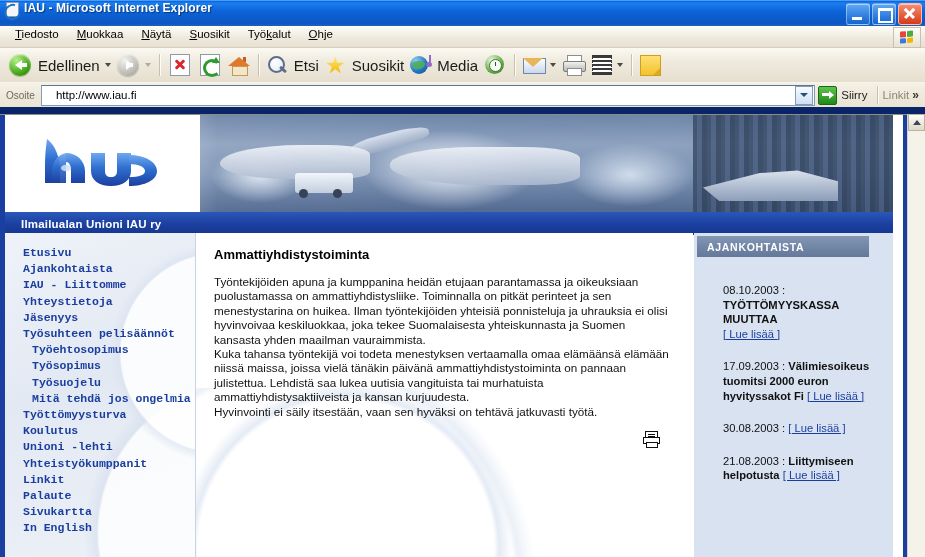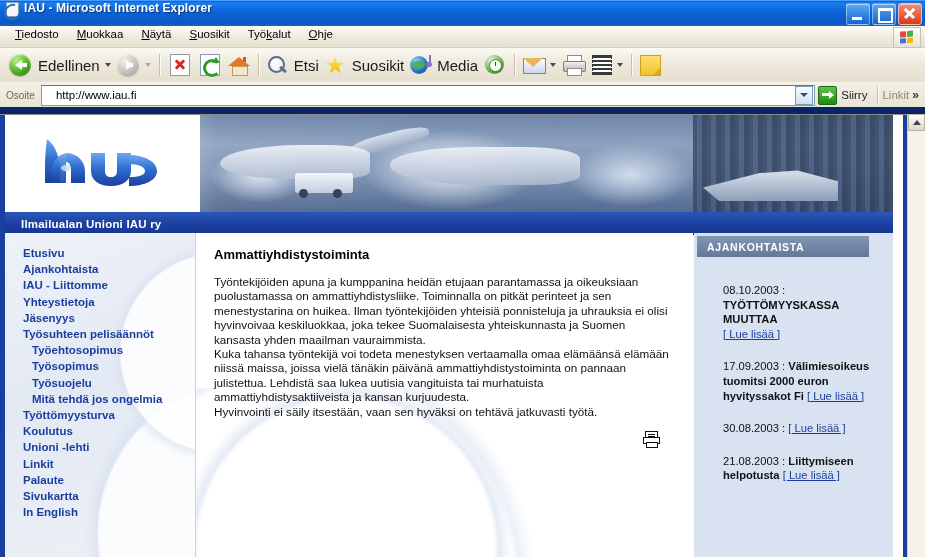--- a/index.html
+++ b/index.html
@@ -195,21 +195,21 @@
   .bluebar span{color:#fff;font-weight:bold;font-size:11.5px;padding-left:16px;letter-spacing:.2px;}
 
   
   .cols{position:absolute;left:5px;top:118px;width:888px;height:325px;}
   .nav{position:absolute;left:0;top:0;width:190px;height:325px;
        background:
          radial-gradient(circle 190px at 215px 120px,rgba(255,255,255,.85) 0 52%,rgba(214,224,238,.55) 53%,rgba(255,255,255,0) 58%),
          radial-gradient(circle 260px at 245px 300px,rgba(255,255,255,.8) 0 58%,rgba(208,219,236,.5) 59%,rgba(255,255,255,0) 64%),
          linear-gradient(160deg,#eef2f8 0%,#e3e9f3 45%,#edf1f7 100%);
        border-right:1px solid #c9d3e4;}
-  .navlist{padding:12px 0 0 18px;}
+  .navlist{padding:12px 0 0 18px;font-family:Liberation Mono, monospace;}
   .navlist a{display:block;color:#1a3e9e;font-weight:bold;font-size:11.5px;text-decoration:none;line-height:16.2px;white-space:nowrap;}
   .navlist a.sub{padding-left:9px;}
   .navlang{padding:20px 0 0 18px;}
 
   .content{position:absolute;left:191px;top:0;width:497px;height:325px;background:#fff;overflow:hidden;}
   .cwatermark{position:absolute;left:-60px;bottom:-150px;width:420px;height:320px;
       background:radial-gradient(circle at 50% 50%,rgba(255,255,255,0) 56%,rgba(226,233,244,.9) 58%,rgba(255,255,255,0) 63%),
                  radial-gradient(circle at 40% 60%,rgba(255,255,255,0) 66%,rgba(231,237,246,.8) 68%,rgba(255,255,255,0) 73%);}
   .ctitle{position:relative;margin:14px 0 0 18px;font-size:13px;font-weight:bold;color:#000;}
   .cbody{position:relative;margin:13px 18px 0 18px;font-size:11.7px;color:#111;line-height:14.4px;}
@@ -424,20 +424,21 @@
             <a href="#">Yhteystietoja</a>
             <a href="#">Jäsenyys</a>
             <a href="#">Työsuhteen pelisäännöt</a>
             <a href="#" class="sub">Työehtosopimus</a>
             <a href="#" class="sub">Työsopimus</a>
             <a href="#" class="sub">Työsuojelu</a>
             <a href="#" class="sub">Mitä tehdä jos ongelmia</a>
             <a href="#">Työttömyysturva</a>
             <a href="#">Koulutus</a>
             <a href="#">Unioni -lehti</a>
+            <a href="#">Yhteistyökumppanit</a>
             <a href="#">Linkit</a>
             <a href="#">Palaute</a>
             <a href="#">Sivukartta</a>
             <a href="#">In English</a>
           </div>
           <div class="navlang">
             
             
           </div>
         </div>

